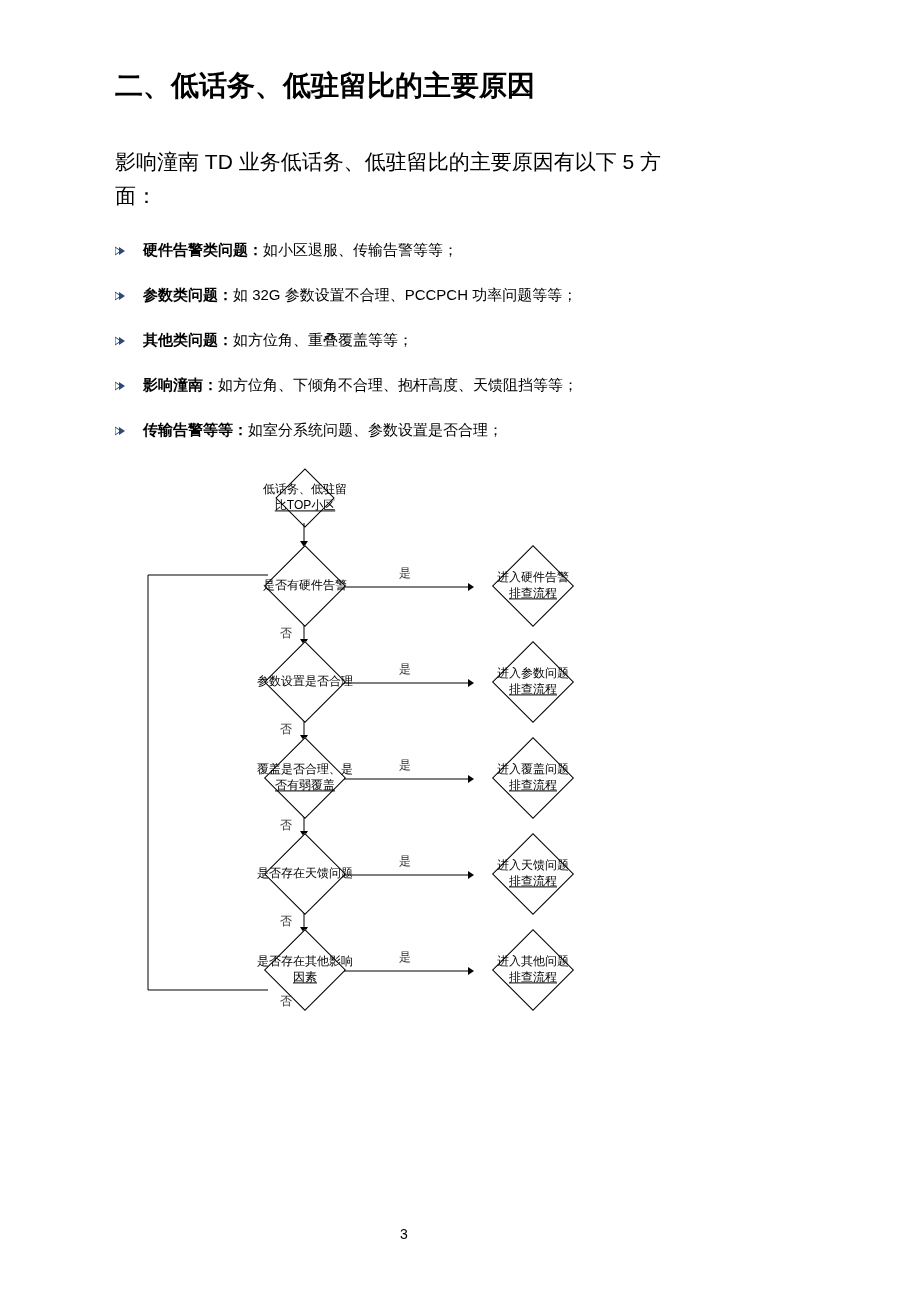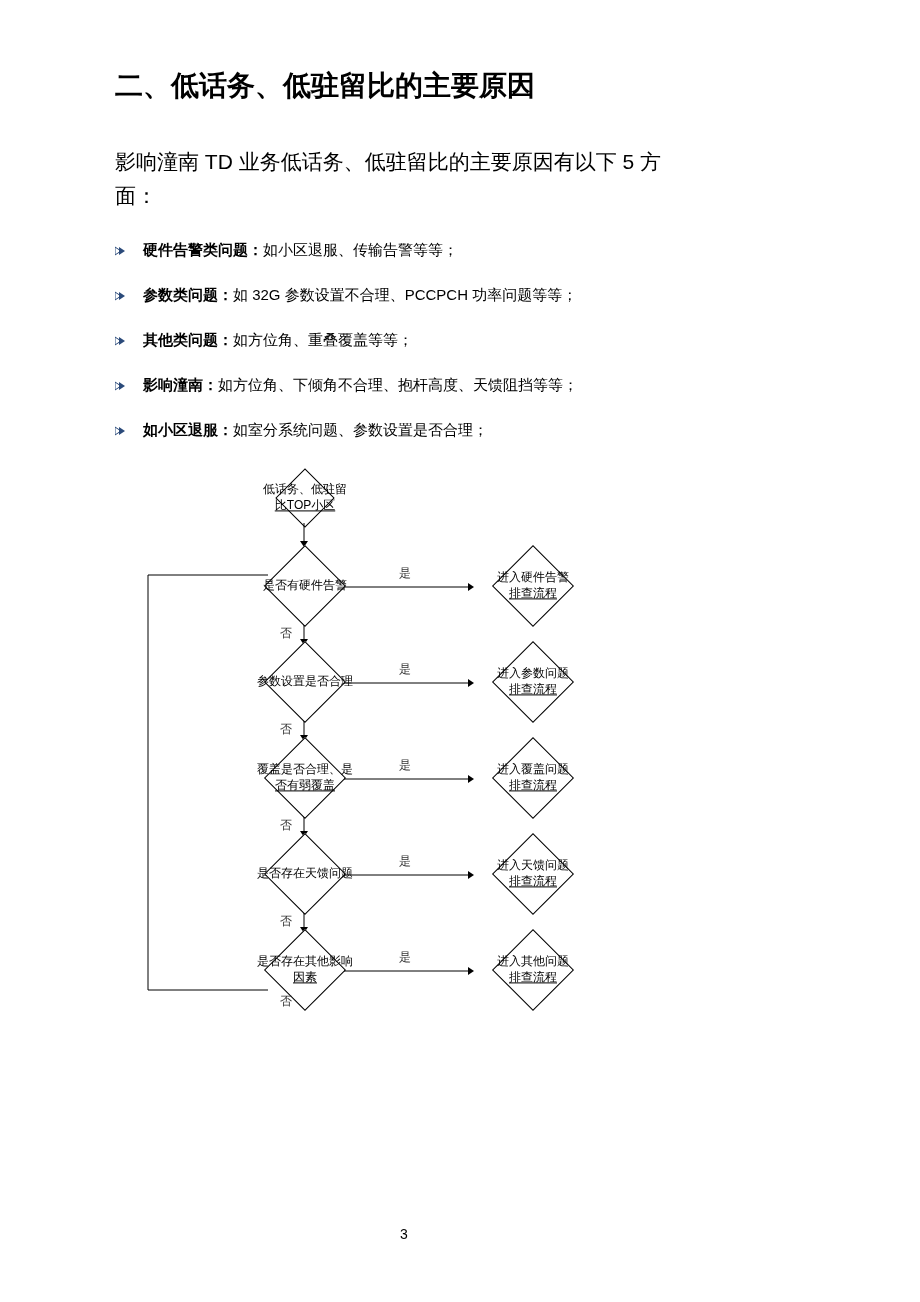--- a/index.html
+++ b/index.html
@@ -55,21 +55,21 @@
             <polygon points="4,2 10,6 4,10" fill="#2b4a7a"></polygon>
             <polygon points="0,2 6,6 0,10" fill="none" stroke="#2b4a7a" stroke-width="1"></polygon>
           </svg></span>
       <span><span class="bullet-label">影响潼南：</span><span class="bullet-text">如方位角、下倾角不合理、抱杆高度、天馈阻挡等等；</span></span>
     </div>
     <div class="bullet-row">
       <span class="bullet-icon"><svg width="12" height="12">
             <polygon points="4,2 10,6 4,10" fill="#2b4a7a"></polygon>
             <polygon points="0,2 6,6 0,10" fill="none" stroke="#2b4a7a" stroke-width="1"></polygon>
           </svg></span>
-      <span><span class="bullet-label">如小区退服：</span><span class="bullet-text">如室分系统问题、参数设置是否合理；</span></span>
+      <span><span class="bullet-label">传输告警等等：</span><span class="bullet-text">如室分系统问题、参数设置是否合理；</span></span>
     </div>
   </div>
 
 
   <div class="flow-wrap">
     <div class="flow">
 
       <svg style="position:absolute;left:0;top:110px" width="8" height="415">
           <line x1="4" y1="0" x2="4" y2="415" stroke="#000"></line>
         </svg>

